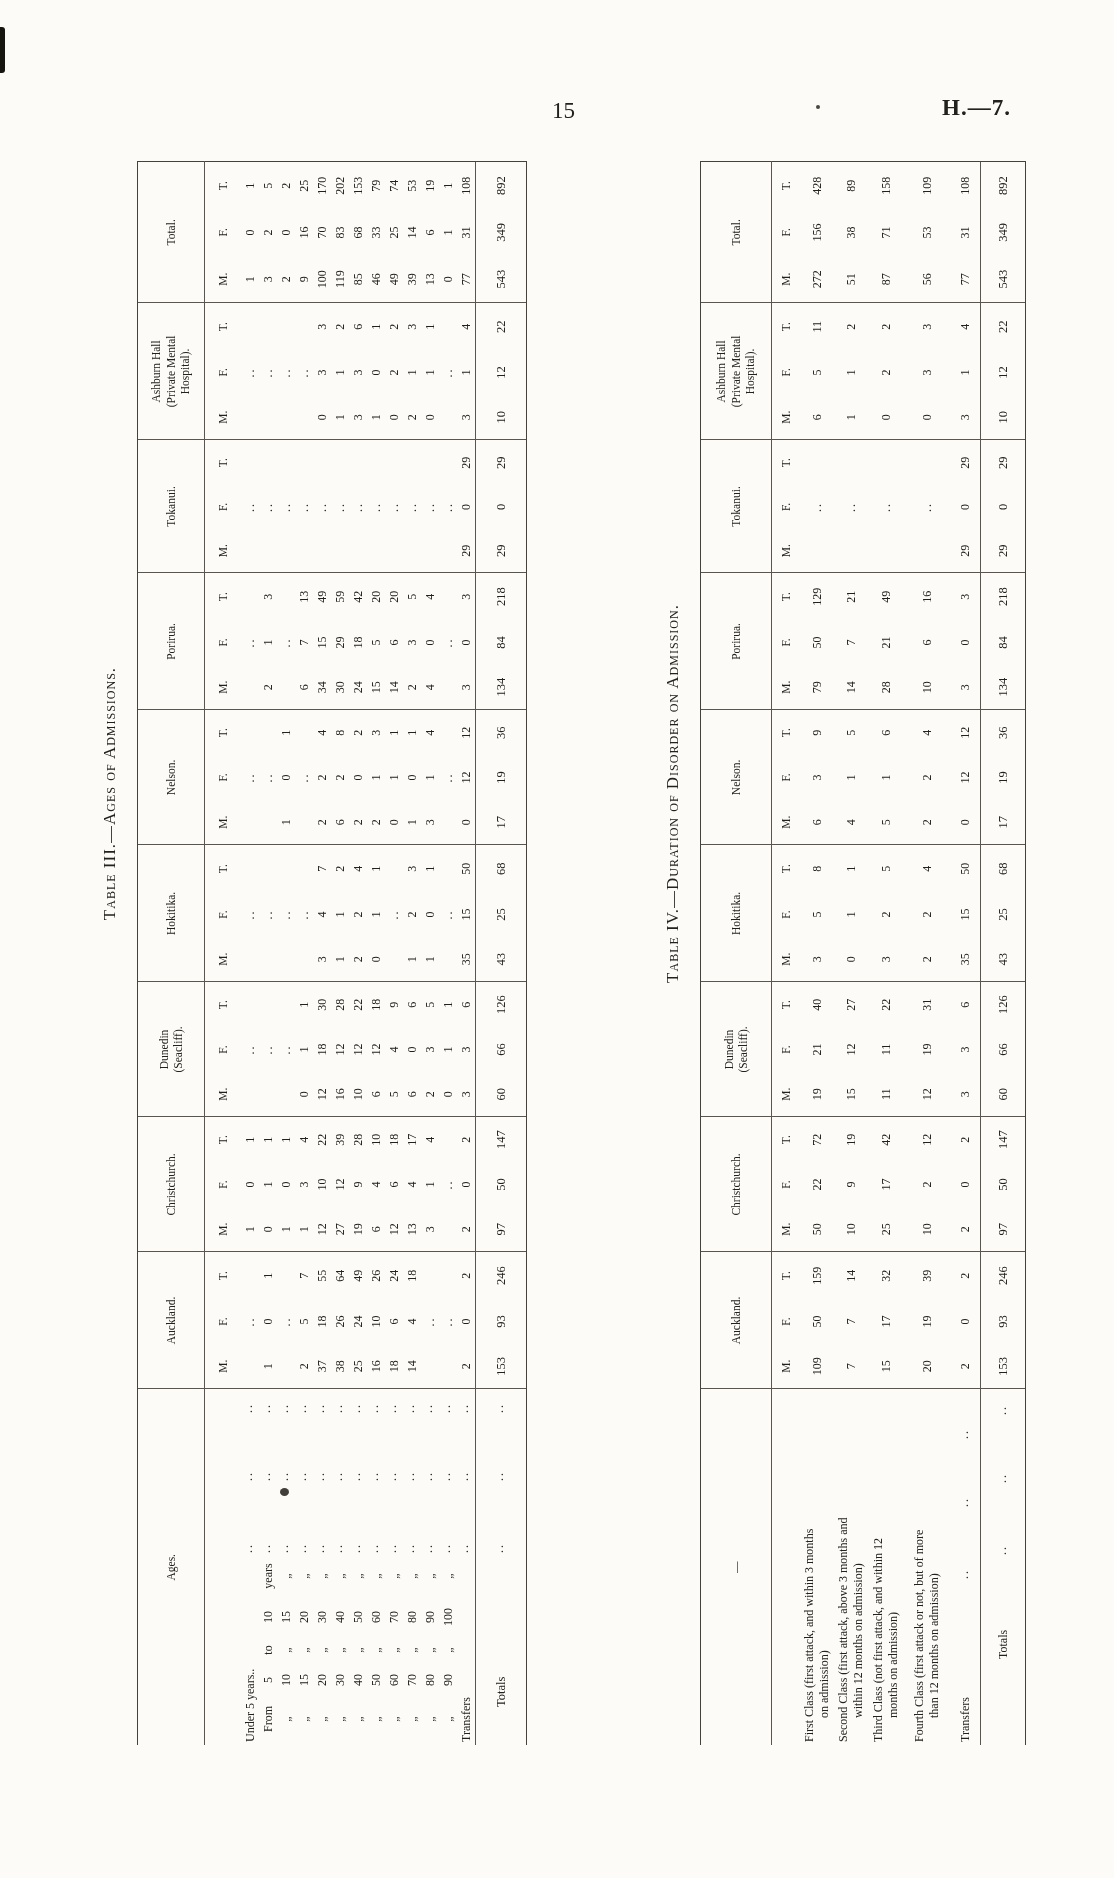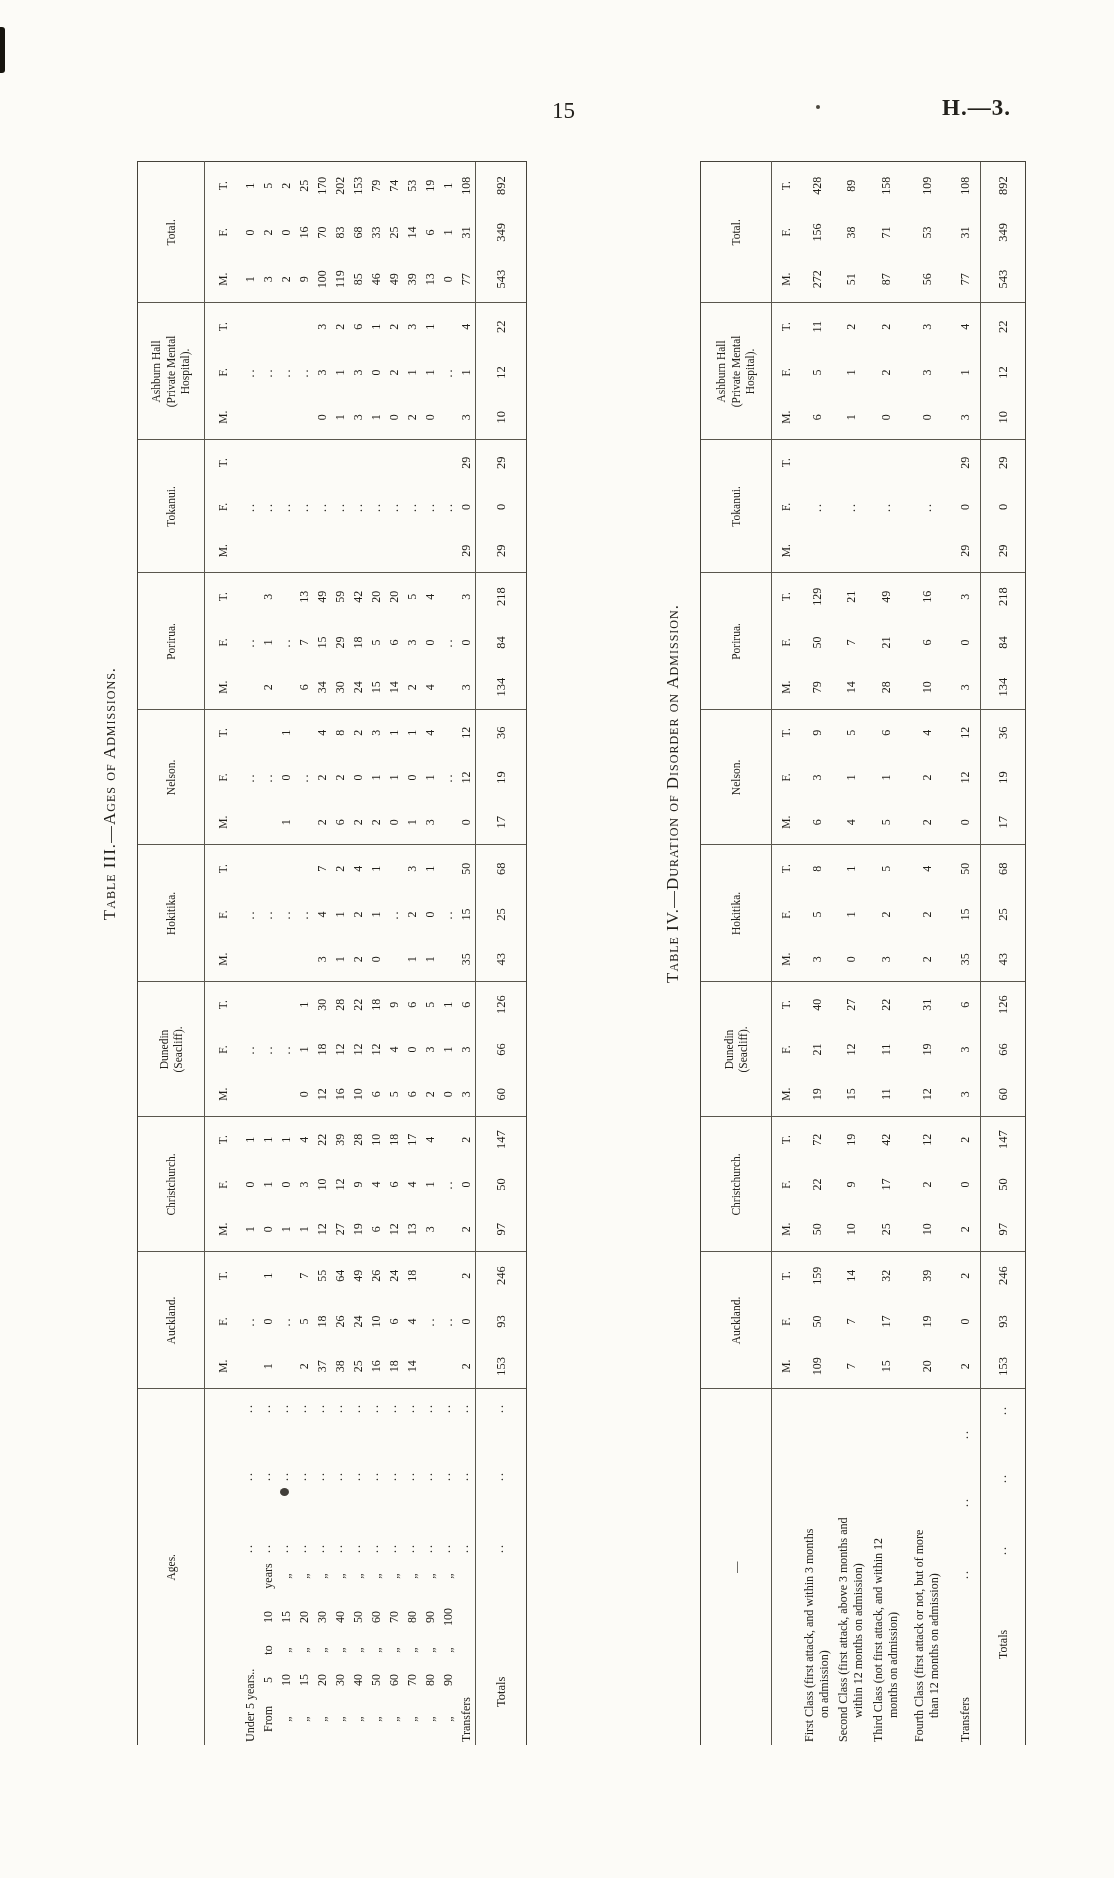--- a/index.html
+++ b/index.html
@@ -49,21 +49,21 @@
   .seg{display:inline-block;text-align:center;}
   .artifact{position:absolute;z-index:5;}
   #edge-tl{left:0;top:27px;width:5px;height:46px;background:#17150f;border-radius:0 3px 3px 0;}
   #speck{left:816px;top:105px;width:4px;height:4px;background:#4a463d;border-radius:50%;}
   #blot{left:280px;top:1488px;width:9px;height:8px;background:#2c2923;border-radius:50%;opacity:.9;}
 </style>
 </head>
 <body>
 
 <div class="pagenum">15</div>
-<div class="docref">H.—3.</div>
+<div class="docref">H.—7.</div>
 
 <div id="blk3" class="rot">
   <div class="tbl-title">Table III.—Ages of Admissions.</div>
   <div id="t3mount">
       <table class="datatable t3">
         <colgroup>
           <col style="width: 356px;">
           <col style="width: 45px;">
           <col style="width: 45px;">
           <col style="width: 47px;">

